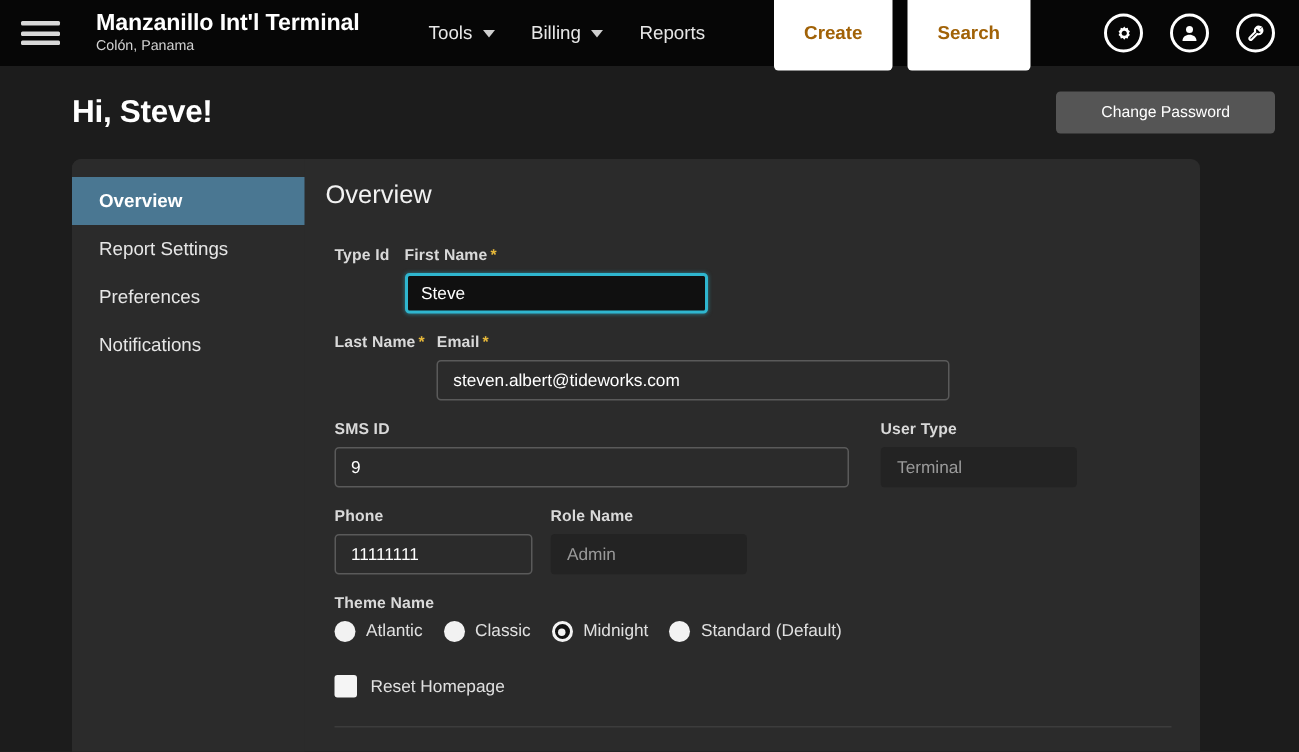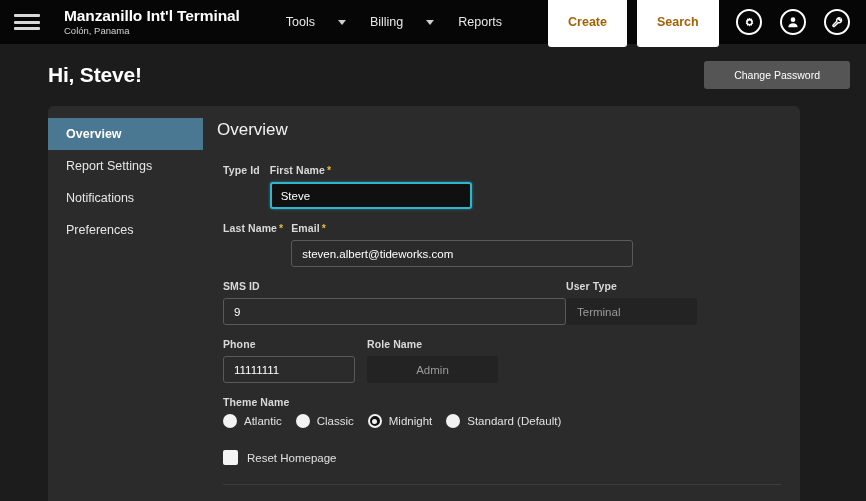--- a/index.html
+++ b/index.html
@@ -58,21 +58,21 @@
 
   .mainnav {
     display: flex;
     align-items: center;
     margin-left: 46px;
     gap: 24px;
   }
   .navitem {
     display: flex;
     align-items: center;
-    gap: 23px;
+    gap: 7px;
     font-size: 12.5px;
     color: #e8e8e8;
     cursor: pointer;
     white-space: nowrap;
   }
   .caret {
     width: 0; height: 0;
     border-left: 4.5px solid transparent;
     border-right: 4.5px solid transparent;
     border-top: 5px solid #cfcfcf;
@@ -214,21 +214,21 @@
   }
 
   
   .w-userid   { width: 272px; }
   .w-first    { width: 202px; }
   .w-last     { width: 205px; }
   .w-email    { width: 342px; }
   .w-sms      { width: 343px; }
   .w-usertype { width: 131px; }
   .w-phone    { width: 132px; }
-  .w-role     { width: 131px; text-align: center; }
+  .w-role     { width: 131px; }
 
   .gap-a { margin-left: 7px; }
   .gap-b { margin-left: 6px; }
   .gap-c { margin-left: 8px; }
   .gap-d { margin-left: 9px; }
 
   
   .radiogroup { display: flex; align-items: center; gap: 10px; margin-top: 1px; }
   .radio-opt { display: flex; align-items: center; gap: 7px; cursor: pointer; margin-right: 4px; }
   .radio {
@@ -340,22 +340,22 @@
 <div class="greetrow">
   <div class="greeting">Hi, Steve!</div>
   <button class="changepw">Change Password</button>
 </div>
 
 <div class="panel">
 
   <div class="sidebar">
     <div class="side-item active">Overview</div>
     <div class="side-item">Report Settings</div>
+    <div class="side-item">Preferences</div>
     <div class="side-item">Notifications</div>
-    <div class="side-item">Preferences</div>
   </div>
 
   <div class="content">
     <div class="content-title">Overview</div>
 
     <div class="form">
 
       
       <div class="row">
         <div class="field">
@@ -387,21 +387,21 @@
       </div>
 
       
       <div class="row">
         <div class="field">
           <div class="flabel">
             <span>SMS ID</span>
           </div>
           <input class="finput w-sms" type="text" value="9" style="">
         </div>
-        <div class="field gap-c" style="margin-left:0;">
+        <div class="field gap-c" style="margin-left:21px;">
           <div class="flabel">
             <span>User Type</span>
           </div>
           <input class="finput disabled w-usertype" type="text" readonly="" value="Terminal" style="">
         </div>
       </div>
 
       
       <div class="row">
         <div class="field">

